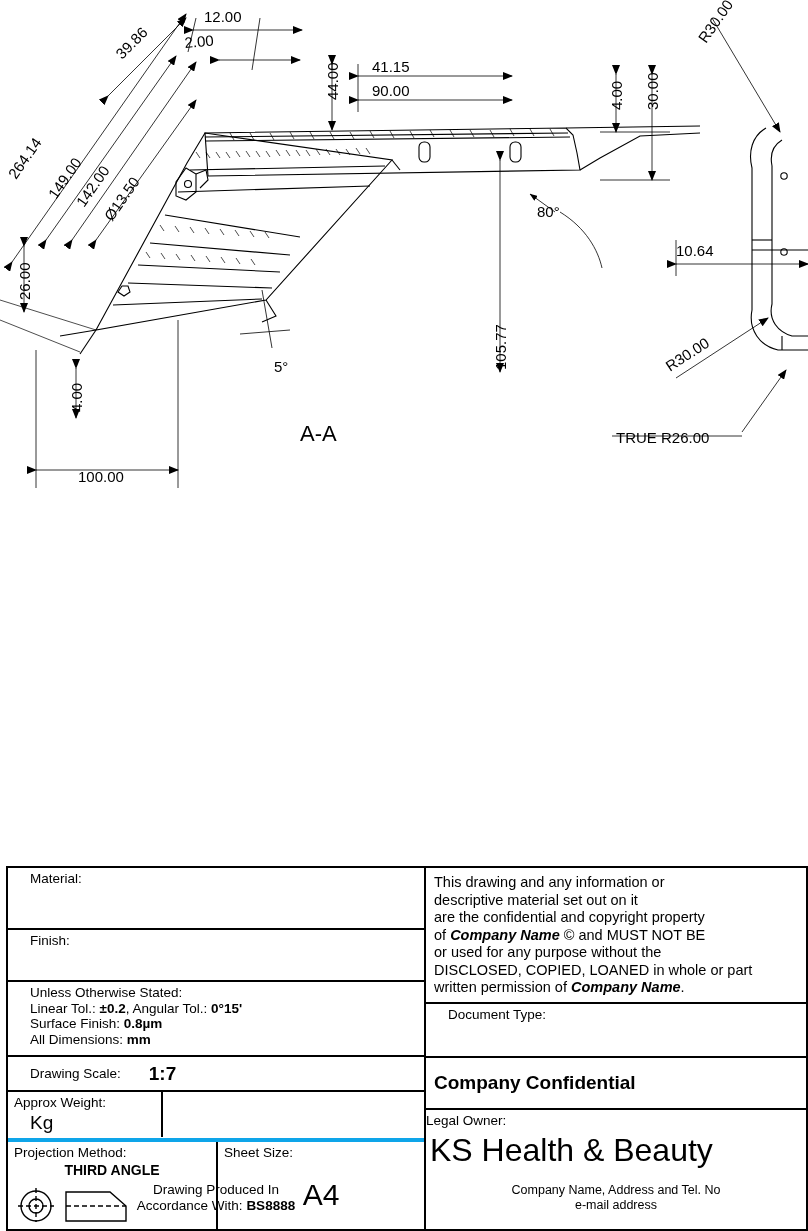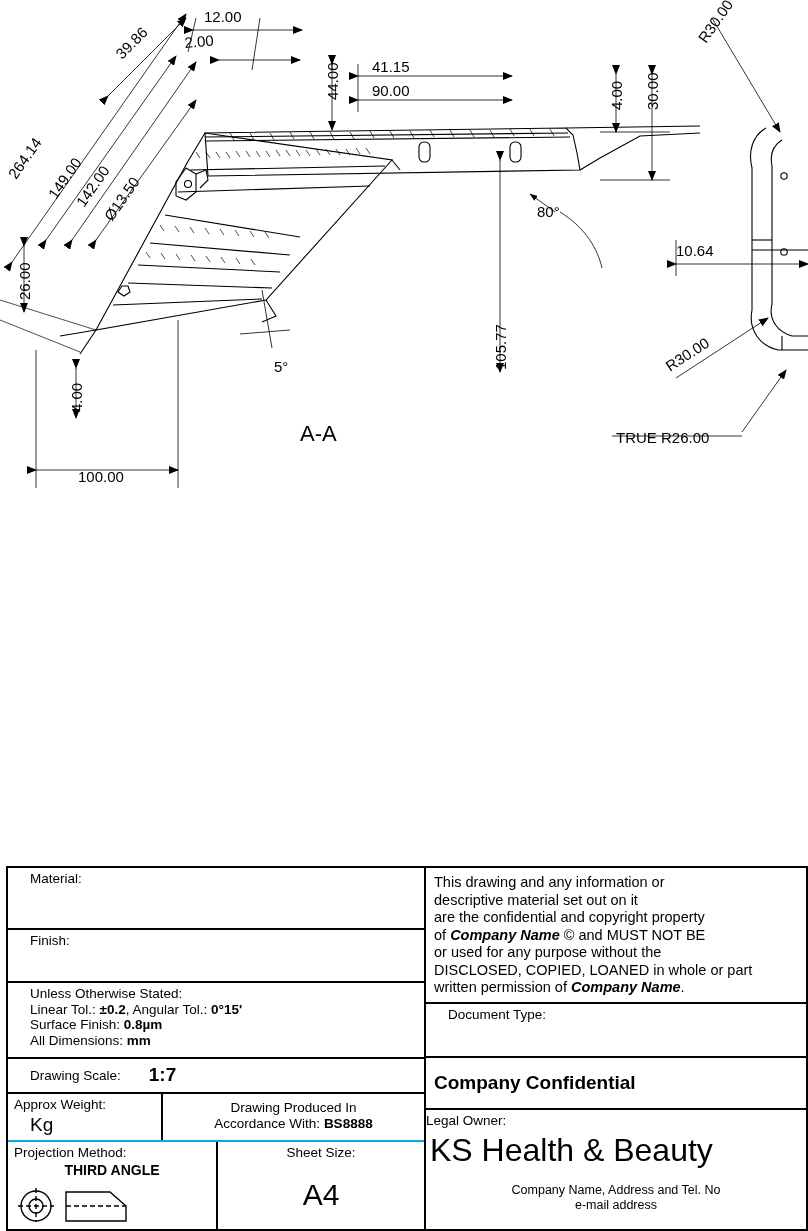--- a/index.html
+++ b/index.html
@@ -82,23 +82,24 @@
   }
   .scale-row .lbl { margin-right: 10px; }
   .scale-val {
     font-size: 19px;
     font-weight: bold;
     margin-left: 18px;
   }
   .weight-row {
     height: 50px;
     display: flex;
-    flex-direction: row;
-    border-bottom: 2px solid #0ea5e9;
-    box-sizing: border-box;
+    flex-direction: column;
+    border-bottom: 4px solid #0ea5e9;
+    box-sizing: border-box;
+    gap: 39px;
   }
   .weight-cell {
     width: 155px;
     border-right: 2px solid #000;
     box-sizing: border-box;
     padding: 3px 6px;
   }
   .weight-val {
     font-size: 19px;
     padding-left: 16px;
@@ -129,21 +130,21 @@
     font-size: 14px;
     font-weight: bold;
     text-align: center;
     margin-top: 2px;
   }
   .sheet-cell {
     flex: 1;
     box-sizing: border-box;
     padding: 3px 6px;
   }
-  .sheet-lbl { font-size: 13.5px; text-align: center; }
+  .sheet-lbl { font-size: 13.5px; }
   .sheet-val {
     font-size: 30px;
     text-align: center;
     margin-top: 18px;
   }
   .legal-notice {
     height: 136px;
     box-sizing: border-box;
     border-bottom: 2px solid #000;
     padding: 6px 8px;

